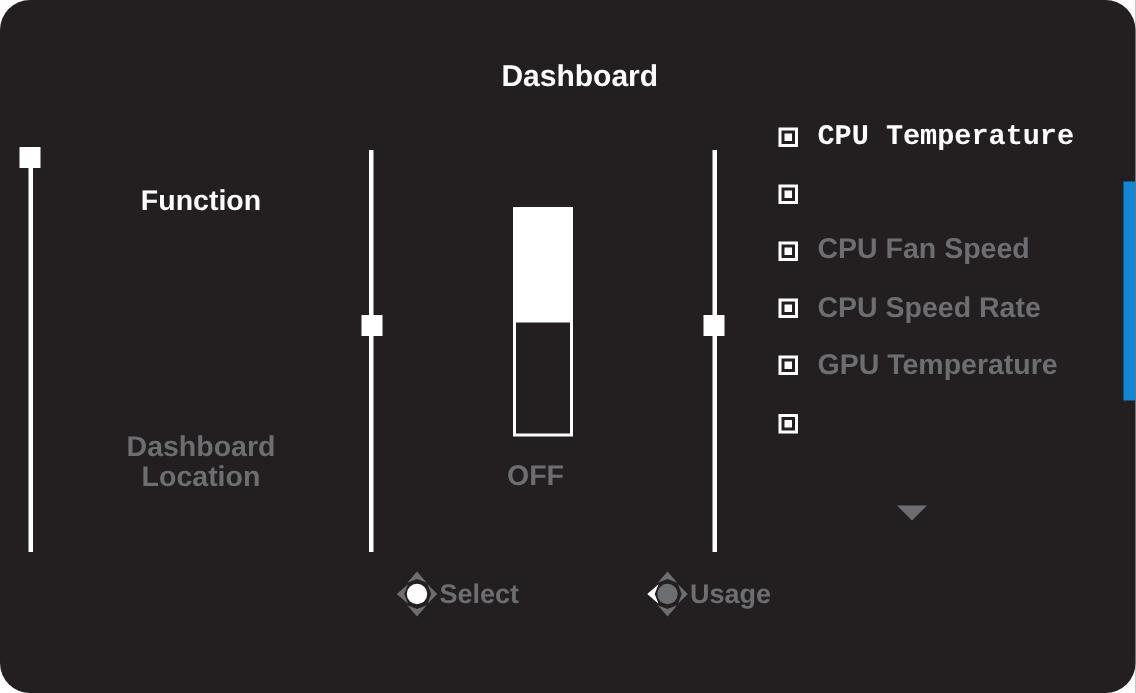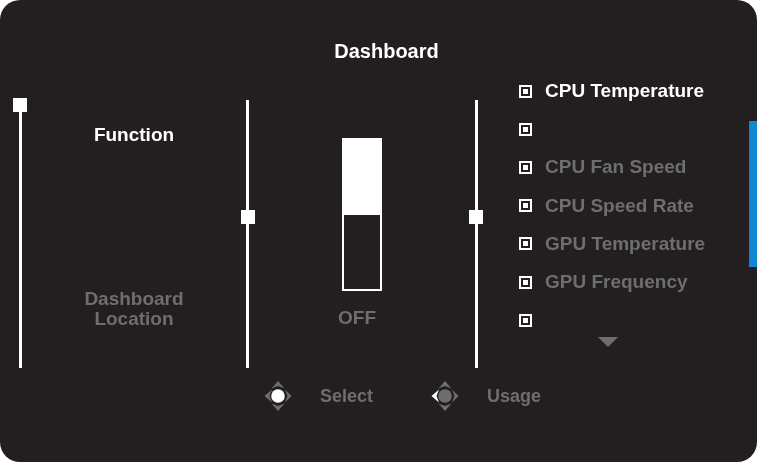--- a/index.html
+++ b/index.html
@@ -47,38 +47,38 @@
     width: 40px; height: 153px;
     border: 2px solid #ffffff; box-sizing: border-box;
     background: transparent;
   }
   .toggle-fill { width: 100%; height: 50%; background: #ffffff; }
   .sensor-list { position: absolute; left: 519px; top: 72px; }
   .sensor-item {
     display: flex; align-items: center; gap: 13px;
     height: 38.2px; font-size: 19px; color: #6d6e71;
   }
-  .sensor-item.selected { color: #ffffff; }
+  .sensor-item.selected { color: #ffffff; font-family: Liberation Mono, monospace; }
   .checkbox {
     width: 13px; height: 13px; box-sizing: border-box;
     border: 2px solid #ffffff;
     display: inline-flex; align-items: center; justify-content: center;
     flex: 0 0 13px;
   }
   .checkbox-dot { width: 5px; height: 5px; background: #ffffff; }
   .down-arrow {
     position: absolute; left: 598px; top: 337px;
     width: 0; height: 0;
     border-left: 10px solid transparent;
     border-right: 10px solid transparent;
     border-top: 10px solid #6d6e71;
   }
   .hint {
     position: absolute; top: 380px; height: 32px;
-    display: flex; align-items: center; gap: 27px;
+    display: flex; align-items: center; gap: 0;
     color: #6d6e71; font-size: 18px;
   }
   .jg { fill: #6d6e71; }
   .jw { fill: #ffffff; }
   .scrollbar {
     position: absolute; right: 0; top: 121px;
     width: 8px; height: 146px;
     background: #1186d2;
   }
 </style>
@@ -132,26 +132,20 @@
     <div class="sensor-item">
       <span class="checkbox">
           <span class="checkbox-dot"></span>
         </span>
       <span>GPU Temperature</span>
     </div>
     <div class="sensor-item">
       <span class="checkbox">
           <span class="checkbox-dot"></span>
         </span>
-      <span>GPU Frequency</span>
-    </div>
-    <div class="sensor-item">
-      <span class="checkbox">
-          <span class="checkbox-dot"></span>
-        </span>
     </div>
   </div>
   <div class="down-arrow"></div>
 
   <div class="hint" style="left:263px">
     <svg width="30" height="32" viewBox="0 0 30 32">
       <path class="jg" d="M15,1 L21.5,8.5 L15,6 L8.5,8.5 Z"></path>
       <path class="jg" d="M15,31 L21.5,23.5 L15,26 L8.5,23.5 Z"></path>
       <path class="jg" d="M1.5,16 L9,9.5 L6.5,16 L9,22.5 Z"></path>
       <path class="jg" d="M28.5,16 L22,9.5 L24.5,16 L22,22.5 Z"></path>

